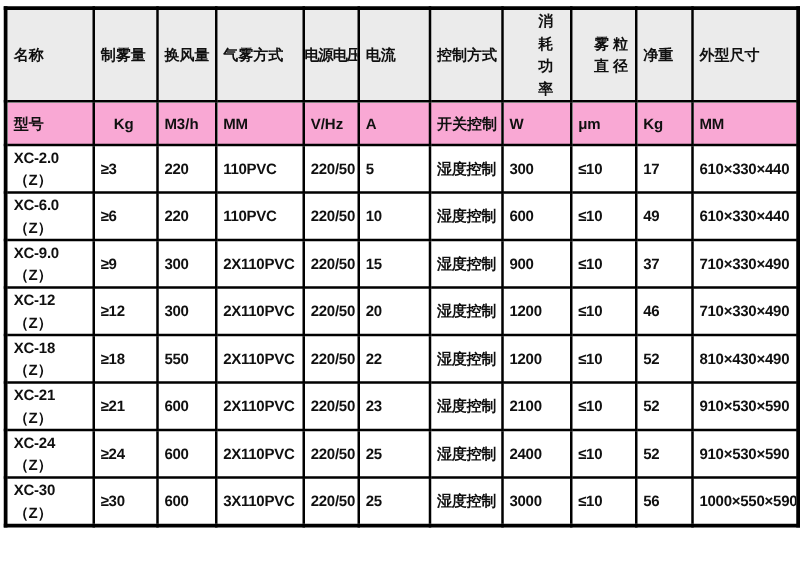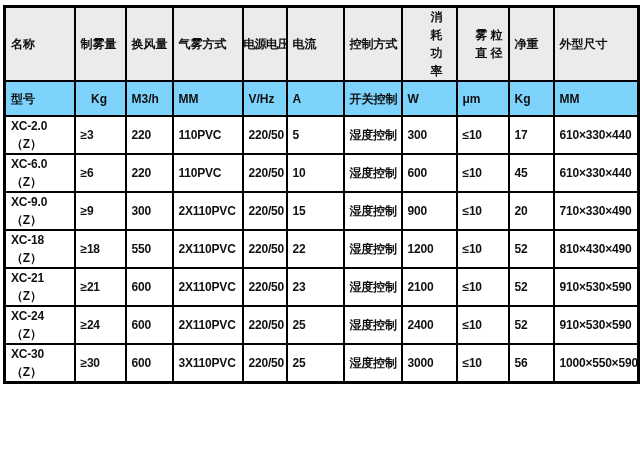--- a/index.html
+++ b/index.html
@@ -30,21 +30,21 @@
     overflow:hidden;
     line-height:1.5;
   }
   tr.r1{height:74px}
   tr.r1 th{background:#ebebeb;}
   tr.r1 th{white-space:nowrap;}
   tr.r1 th.c7{white-space:normal;padding-right:12px;padding-left:28px;}   
   tr.r1 th.c8{white-space:normal;text-align:right;padding:0 5px;} 
   tr.r1 th.c4{letter-spacing:-0.7px;padding-left:0;}  
   tr.r2{height:35px}
-  tr.r2 th{background:#7dd3fc;margin-left:29px;}
+  tr.r2 th{background:#f9a8d4;margin-left:29px;}
   tr.r2 th.c1{text-align:center;padding-left:0;}
   tbody tr{height:35.6px}
   tbody td{letter-spacing:-0.2px;}
 </style>
 </head>
 <body>
 
 <div class="stage">
   <table class="spec">
     <colgroup>
@@ -105,34 +105,47 @@
         <tr>
           <td class="c0">XC-6.0（Z）</td>
           <td class="c1">≥6</td>
           <td class="c2">220</td>
           <td class="c3">110PVC</td>
           <td class="c4">220/50</td>
           <td class="c5">10</td>
           <td class="c6">湿度控制</td>
           <td class="c7">600</td>
           <td class="c8">≤10</td>
-          <td class="c9">45</td>
+          <td class="c9">49</td>
           <td class="c10">610×330×440</td>
         </tr>
         <tr>
           <td class="c0">XC-9.0（Z）</td>
           <td class="c1">≥9</td>
           <td class="c2">300</td>
           <td class="c3">2X110PVC</td>
           <td class="c4">220/50</td>
           <td class="c5">15</td>
           <td class="c6">湿度控制</td>
           <td class="c7">900</td>
           <td class="c8">≤10</td>
-          <td class="c9">20</td>
+          <td class="c9">37</td>
+          <td class="c10">710×330×490</td>
+        </tr>
+        <tr>
+          <td class="c0">XC-12（Z）</td>
+          <td class="c1">≥12</td>
+          <td class="c2">300</td>
+          <td class="c3">2X110PVC</td>
+          <td class="c4">220/50</td>
+          <td class="c5">20</td>
+          <td class="c6">湿度控制</td>
+          <td class="c7">1200</td>
+          <td class="c8">≤10</td>
+          <td class="c9">46</td>
           <td class="c10">710×330×490</td>
         </tr>
         <tr>
           <td class="c0">XC-18（Z）</td>
           <td class="c1">≥18</td>
           <td class="c2">550</td>
           <td class="c3">2X110PVC</td>
           <td class="c4">220/50</td>
           <td class="c5">22</td>
           <td class="c6">湿度控制</td>

